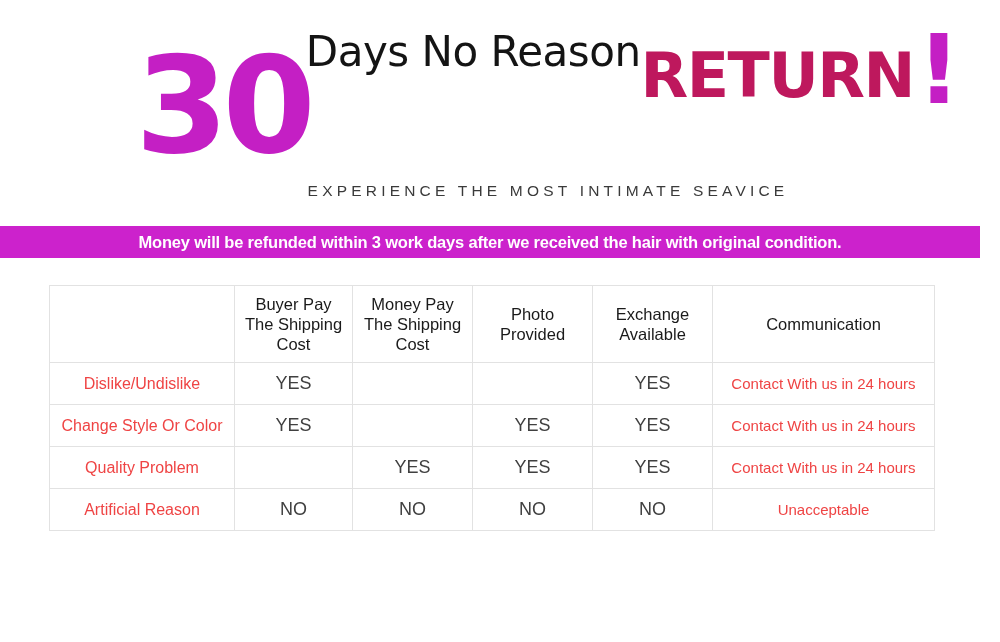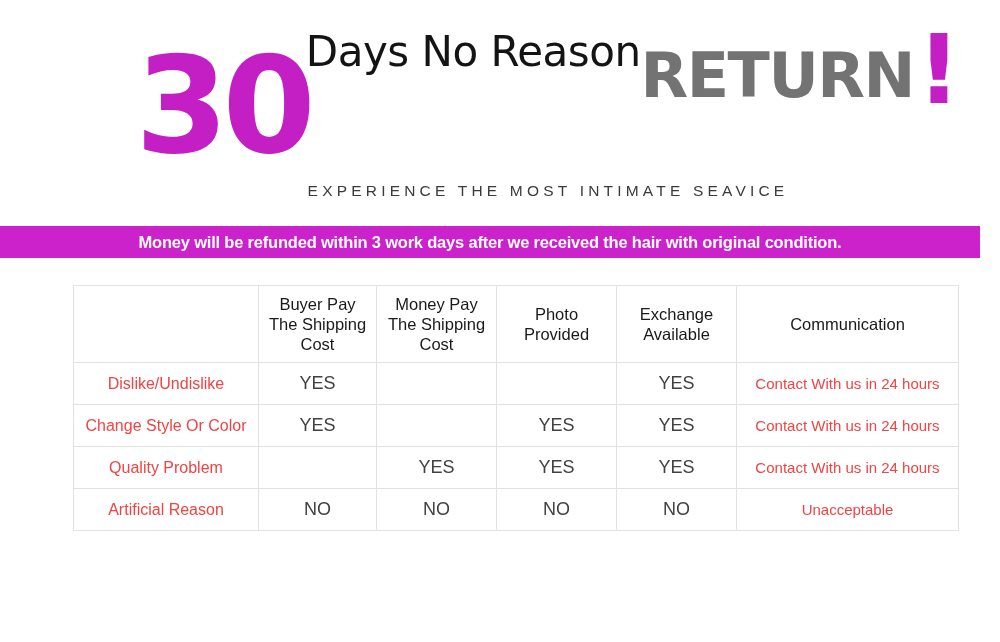--- a/index.html
+++ b/index.html
@@ -62,21 +62,21 @@
     display: flex;
     align-items: baseline;
     margin-top: 2px;
   }
   .hero-return {
     font-family: "DejaVu Sans", sans-serif;
     font-weight: 700;
     font-size: 62px;
     line-height: 64px;
     letter-spacing: -1.5px;
-    color: #737373;
+    color: #be185d;
     white-space: nowrap;
   }
   .hero-bang {
     font-family: "DejaVu Sans", sans-serif;
     font-weight: 700;
     font-size: 96px;
     line-height: 64px;
     color: #c41fc4;
     margin-left: 3px;
     position: relative;
@@ -111,21 +111,21 @@
     font-family: "Liberation Sans", sans-serif;
     font-weight: 700;
     font-size: 16.5px;
     letter-spacing: -0.2px;
     white-space: nowrap;
   }
 
   
   #table-wrap {
     margin-top: 27px;
-    padding-left: 73px;
+    padding-left: 49px;
     box-sizing: border-box;
   }
   table#policy-table {
     border-collapse: collapse;
     width: 885px;
     table-layout: fixed;
     background: #fff;
   }
   table#policy-table td, table#policy-table th {
     border: 1px solid #e2e2e2;

